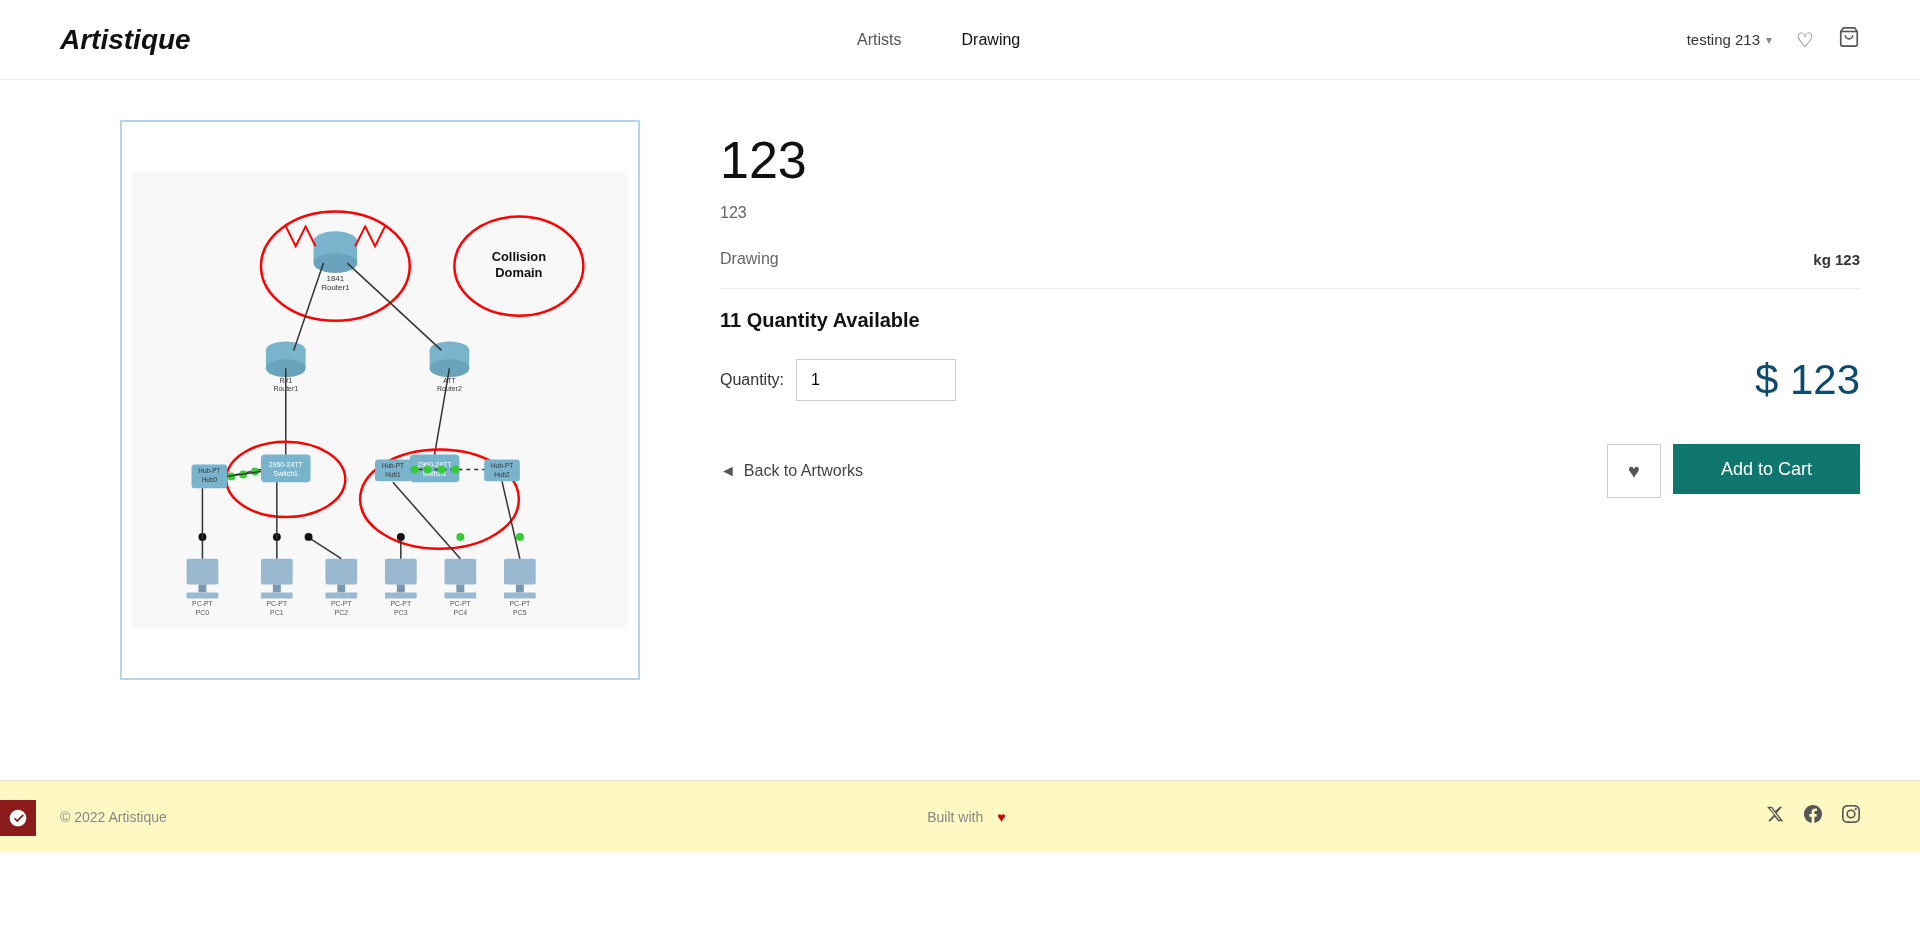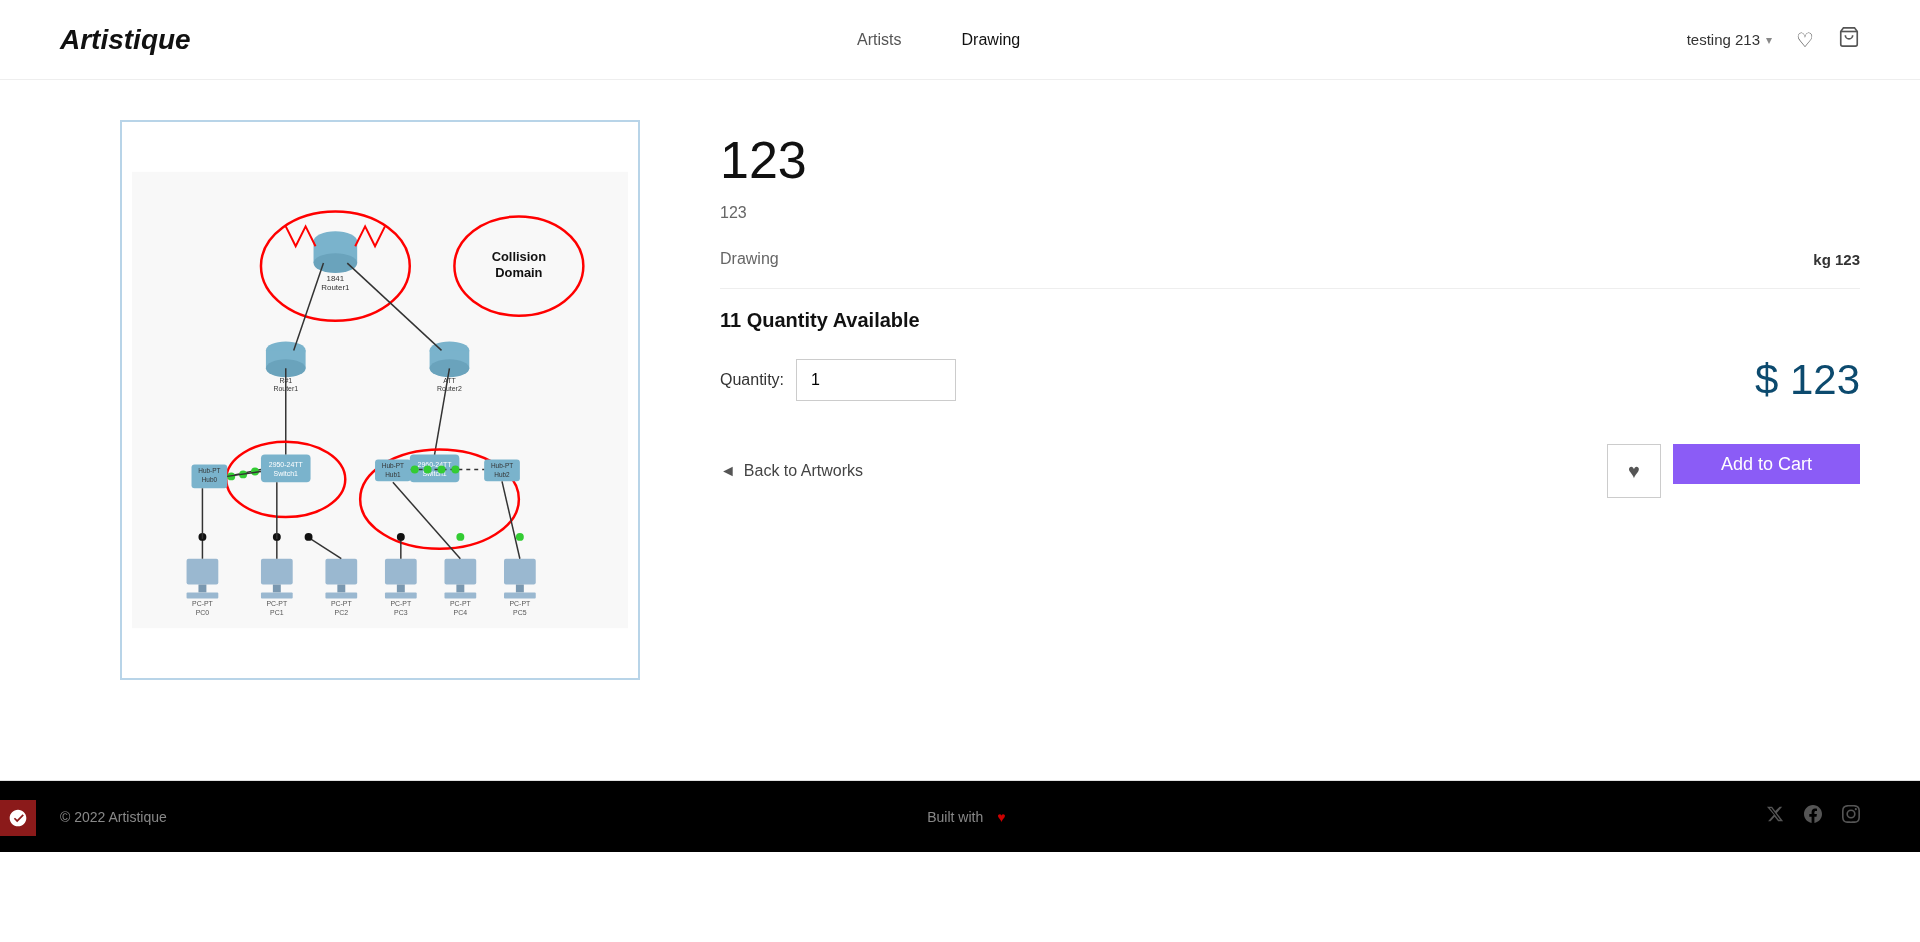--- a/index.html
+++ b/index.html
@@ -171,33 +171,33 @@
       border: 1px solid #ccc;
       background: #fff;
       display: flex;
       align-items: center;
       justify-content: center;
       cursor: pointer;
       font-size: 20px;
       color: #555;
     }
     .add-to-cart-btn {
-      background: #8b5cf6;
+      background: #0f766e;
       color: #fff;
       border: none;
       padding: 0 48px;
-      height: 40px;
+      height: 50px;
       font-size: 18px;
       cursor: pointer;
       font-weight: 400;
     }
 
     
     footer {
-      background: #000000;
+      background: #fef9c3;
       border-top: 1px solid #e0e0e0;
       padding: 24px 60px;
       display: flex;
       align-items: center;
       justify-content: space-between;
       margin-top: auto;
       position: relative;
     }
     .footer-left { font-size: 14px; color: #888; }
     .footer-center { font-size: 14px; color: #888; display: flex; align-items: center; gap: 14px; }

